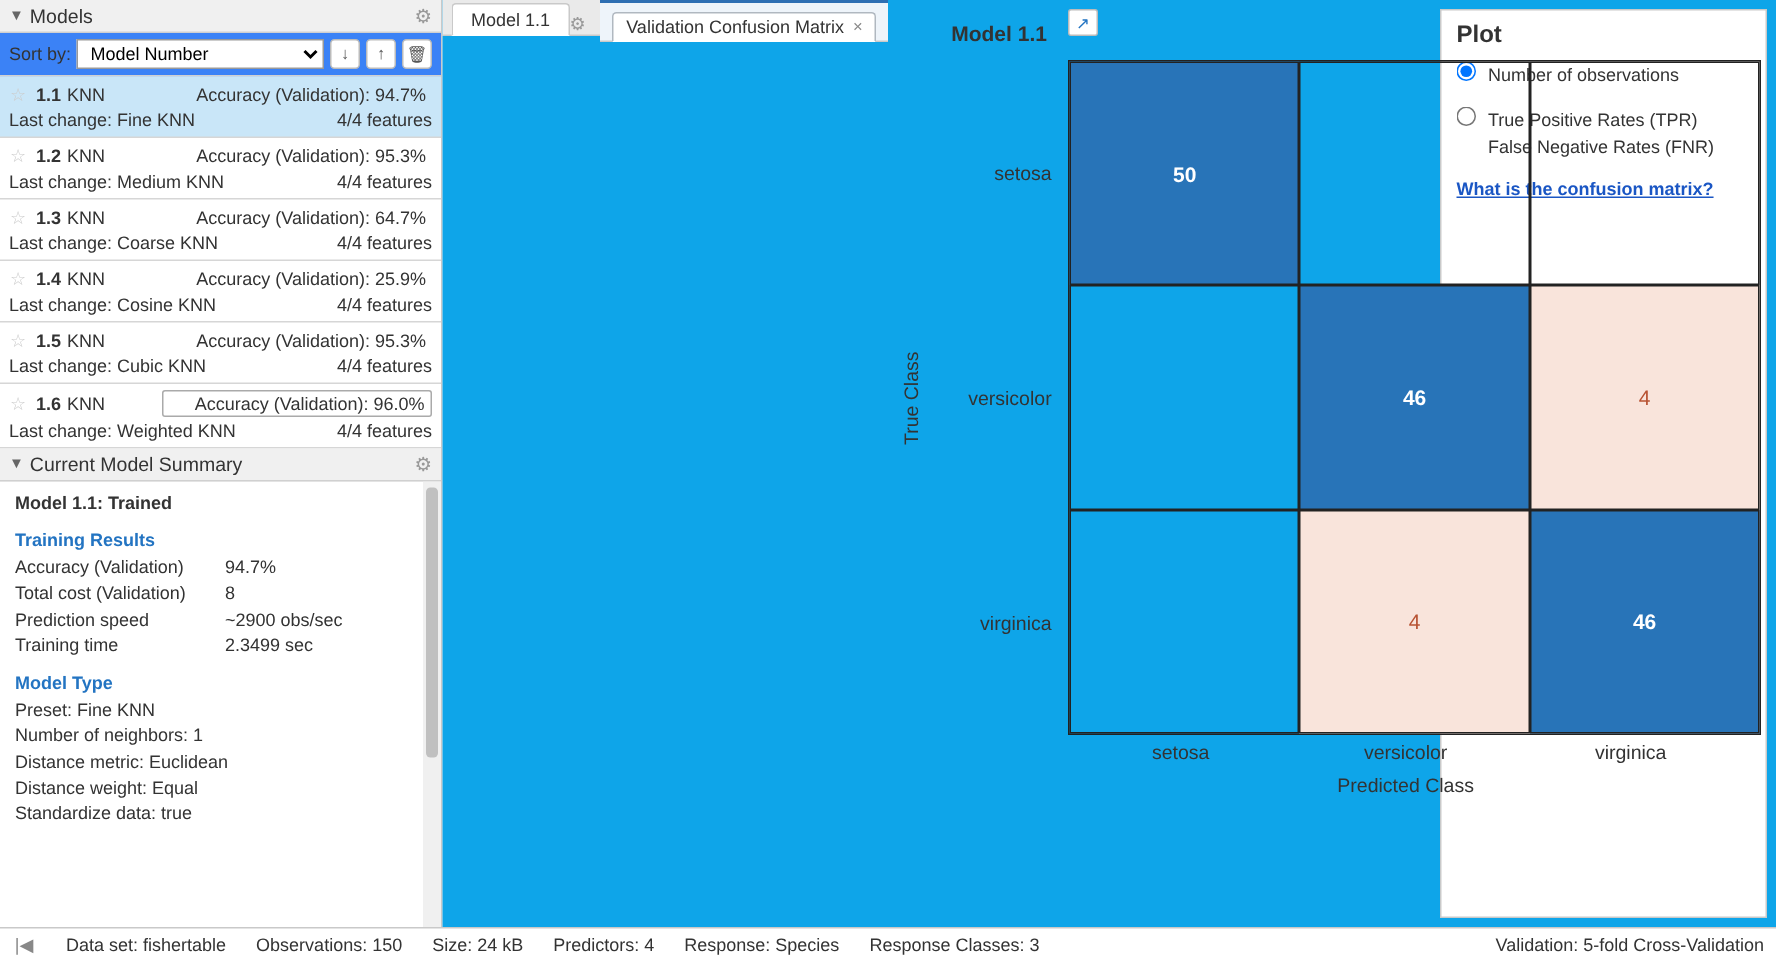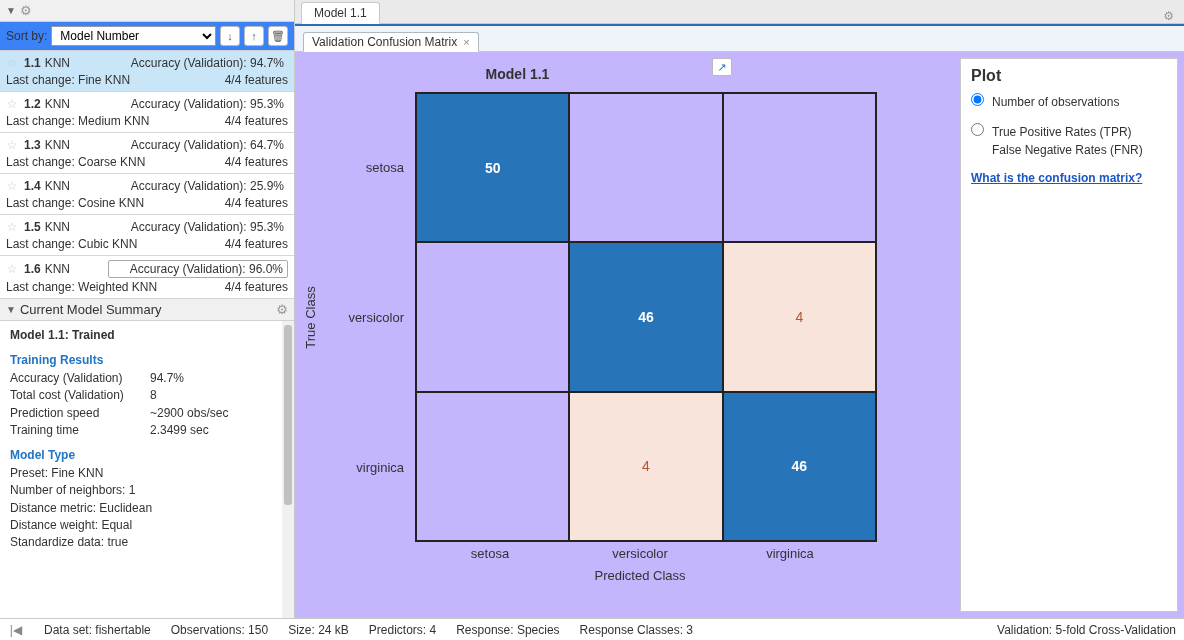--- a/index.html
+++ b/index.html
@@ -25,21 +25,21 @@
 .acc-badge { padding: 1px 4px; }
 .acc-badge.boxed { border: 1px solid #aaa; border-radius: 2px; background: #fff; padding-left: 21px; }
 .model-row2 { display: flex; align-items: center; gap: 4px; margin-top: 2px; padding-left: 2px; color: #333; }
 .summary { flex: 1; overflow: auto; position: relative; }
 .summary-body { padding: 6px 10px 20px 10px; line-height: 1.45; }
 .summary-body h4 { color: #2374c2; font-size: 12px; font-weight: bold; margin-top: 8px; }
 .summary-body .kv { display: flex; }
 .summary-body .kv .k { width: 140px; }
 .scrollbar { position: absolute; right: 0; top: 0; bottom: 0; width: 12px; background: #f0f0f0; }
 .scrollbar .thumb { position: absolute; top: 4px; left: 2px; right: 2px; height: 180px; background: #c0c0c0; border-radius: 3px; }
-.content { flex: 1; display: flex; flex-direction: column; min-width: 0; background: #c4b5fd; justify-content: flex-end; }
+.content { flex: 1; display: flex; flex-direction: row; min-width: 0; background: #0ea5e9; justify-content: flex-end; }
 .tab-bar { height: 24px; background: #eaeaea; border-bottom: 1px solid #c9c9c9; display: flex; align-items: flex-end; padding: 0 6px; }
 .tab { background: #fff; border: 1px solid #c9c9c9; border-bottom: 1px solid #fff; padding: 3px 12px; font-size: 12px; border-radius: 3px 3px 0 0; margin-bottom: -1px; }
 .tab-bar .gear-right { margin-left: auto; color: #999; padding-right: 4px; }
 .subtab-bar { height: 28px; background: #eef4fa; border-bottom: 1px solid #c9c9c9; display: flex; align-items: flex-end; padding: 0 8px; border-top: 2px solid #2e6fb3; }
 .subtab { background: #fff; border: 1px solid #b0b8c0; border-bottom: 1px solid #fff; padding: 2px 8px; font-size: 12px; border-radius: 3px 3px 0 0; margin-bottom: -1px; display: flex; align-items: center; gap: 6px; }
 .subtab .close-x { color: #888; cursor: pointer; font-size: 11px; }
 .plot-area { flex: 1; display: flex; min-height: 0; position: relative; }
 .chart-zone { flex: 1; position: relative; }
 .right-panel { width: 218px; margin: 6px 6px 6px 0; border: 1px solid #c9c9c9; padding: 8px 10px; background: #fff; font-size: 12px; }
 .right-panel h5 { font-size: 16px; font-weight: bold; margin-bottom: 6px; }
@@ -65,20 +65,21 @@
 </style>
 </head>
 <body>
 
 <div class="app">
   <div class="main-row">
 
     <div class="sidebar">
       <div class="panel-header">
         <span class="chev">▼</span>
+        <span class="title">Models</span>
         <span class="gear">⚙</span>
       </div>
       <div class="sort-row">
         <span>Sort by:</span>
         <select class="sort-select">
           <option>Model Number</option>
         </select>
         <div class="icon-btn">↓</div>
         <div class="icon-btn">↑</div>
         <div class="icon-btn">🗑</div>

